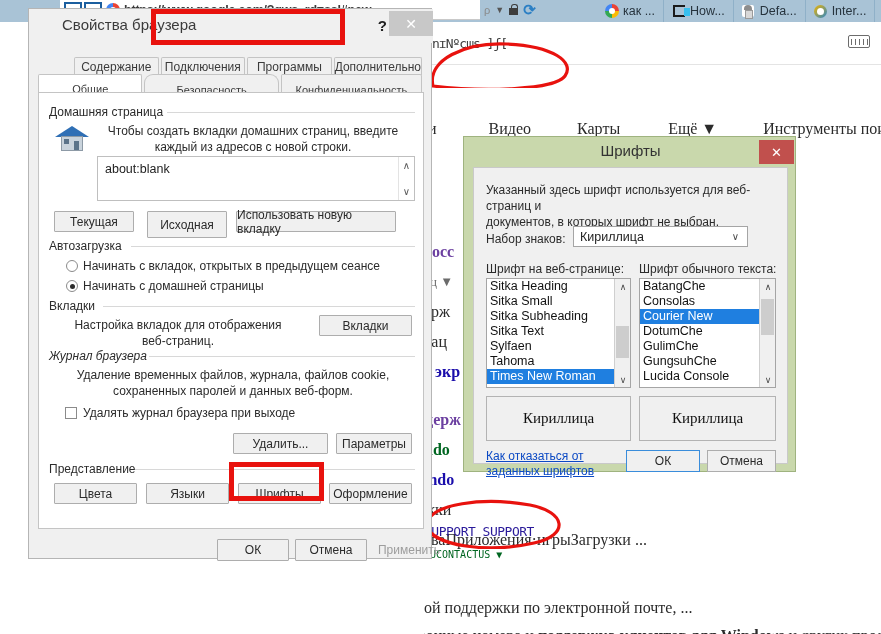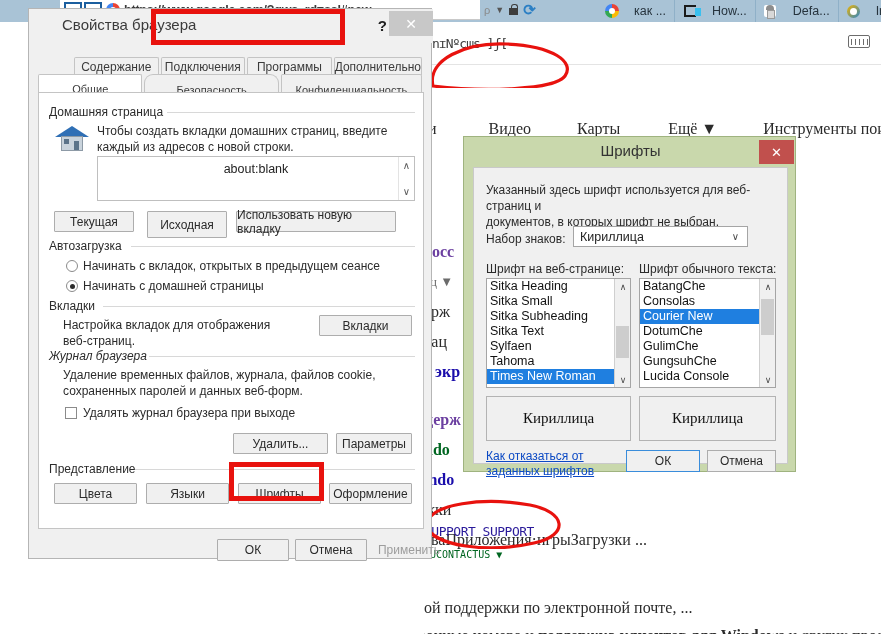--- a/index.html
+++ b/index.html
@@ -35,21 +35,21 @@
     font-size: 12.5px; font-weight: bold; color: #3a3a3a; white-space: nowrap;
     letter-spacing: -0.2px;
   }
   .url-right { position:absolute; left:484px; top:0px; height:20px; display:flex; align-items:center; gap:5px; font-size:12px; color:#555;}
   .lock { width:9px;height:7px;background:#3d3d3d; position:relative; margin-top:2px;}
   .lock::before{content:"";position:absolute;left:2px;top:-4px;width:5px;height:5px;border:1.6px solid #3d3d3d;border-bottom:none;border-radius:3px 3px 0 0;}
   .reload { font-size:15px; color:#2b7fc4; font-weight:bold;}
 
   .tabstrip { position:absolute; left:597px; top:0; height:22px; display:flex; align-items:center; }
   .btab {
-    display:flex;align-items:center;gap:16px;
+    display:flex;align-items:center;gap:5px;
     padding: 0 8px; height: 22px;
     border-right: 1px solid #8fb0c8;
     font-size: 12.5px; color: #26333d; white-space: nowrap;
   }
   .favicon { width:13px; height:13px; flex:none; display:flex;align-items:center;justify-content:center;font-size:11px;}
   .fav-how { width:12px;height:12px;border:2px solid #1a1a1a;border-right:none;position:relative;}
   .fav-how::after{content:"";position:absolute;right:-5px;top:1px;width:6px;height:8px;background:#39c0ef;}
   .fav-defa { width:12px;height:12px;background:#fff;border-radius:2px;position:relative;}
   .fav-defa::before{content:"";position:absolute;left:2px;top:0px;width:8px;height:5px;background:#8d8d8d;border-radius:4px 4px 0 0;}
   .fav-defa::after{content:"";position:absolute;left:3px;top:5px;width:6px;height:7px;background:#d8d8d8;border:1px solid #9a9a9a;}
@@ -152,21 +152,21 @@
   .house { position:absolute; width:34px; height:28px; }
   .house .roof {
     position:absolute; left:0; top:2px; width:0;height:0;
     border-left:17px solid transparent; border-right:17px solid transparent;
     border-bottom:11px solid #2f6fb5;
   }
   .house .body { position:absolute; left:6px; top:12px; width:22px; height:15px; background:#c9d3dc; border:1px solid #8d9aa6; }
   .house .win { position:absolute; left:9px; top:15px; width:5px;height:5px;background:#5b7389;}
   .house .door { position:absolute; left:19px; top:17px; width:5px;height:9px;background:#5b7389;}
 
-  .hint { position:absolute; font-size:12px; color:#2b2b2b; line-height:16px; }
+  .hint { position:absolute; font-size:12px; color:#2b2b2b; line-height:16px;text-align:center; }
   .txtarea {
     position:absolute; background:#fff; border:1px solid #bfbfbf;
     font-size:12.5px; color:#222; padding:5px 7px;
   }
   .sbar {
     position:absolute; right:0; top:0; width:16px; height:100%;
     background:#fff; border-left:1px solid #e3e3e3;
     display:flex; flex-direction:column; justify-content:space-between; align-items:center;
     font-size:10px; color:#5a5a5a; padding:3px 0;
   }
@@ -377,21 +377,21 @@
 
       <div class="house" style="left:16px; top:31px;">
         <div class="roof"></div>
           <div class="body"></div>
           <div class="win"></div>
           <div class="door"></div>
       </div>
       <div class="hint" style="left:58px; top:30px; width:312px; white-space:pre-line;">Чтобы создать вкладки домашних страниц, введите
 каждый из адресов с новой строки.</div>
 
-      <div class="txtarea" style="left:58px; top:63px; width:318px; height:45px;text-align:center;">
+      <div class="txtarea" style="left:58px; top:63px; width:318px; height:45px;">
         <span>about:blank</span>
         <div class="sbar">
           <span>∧</span>
           <span>∨</span>
         </div>
       </div>
 
       <div class="btn" style="left:15px; top:118px; width:80px; height:21px;">Текущая</div>
       <div class="btn" style="left:108px; top:118px; width:80px; height:27px;">Исходная</div>
       <div class="btn" style="left:197px; top:118px; width:160px; height:21px;">Использовать новую вкладку</div>

